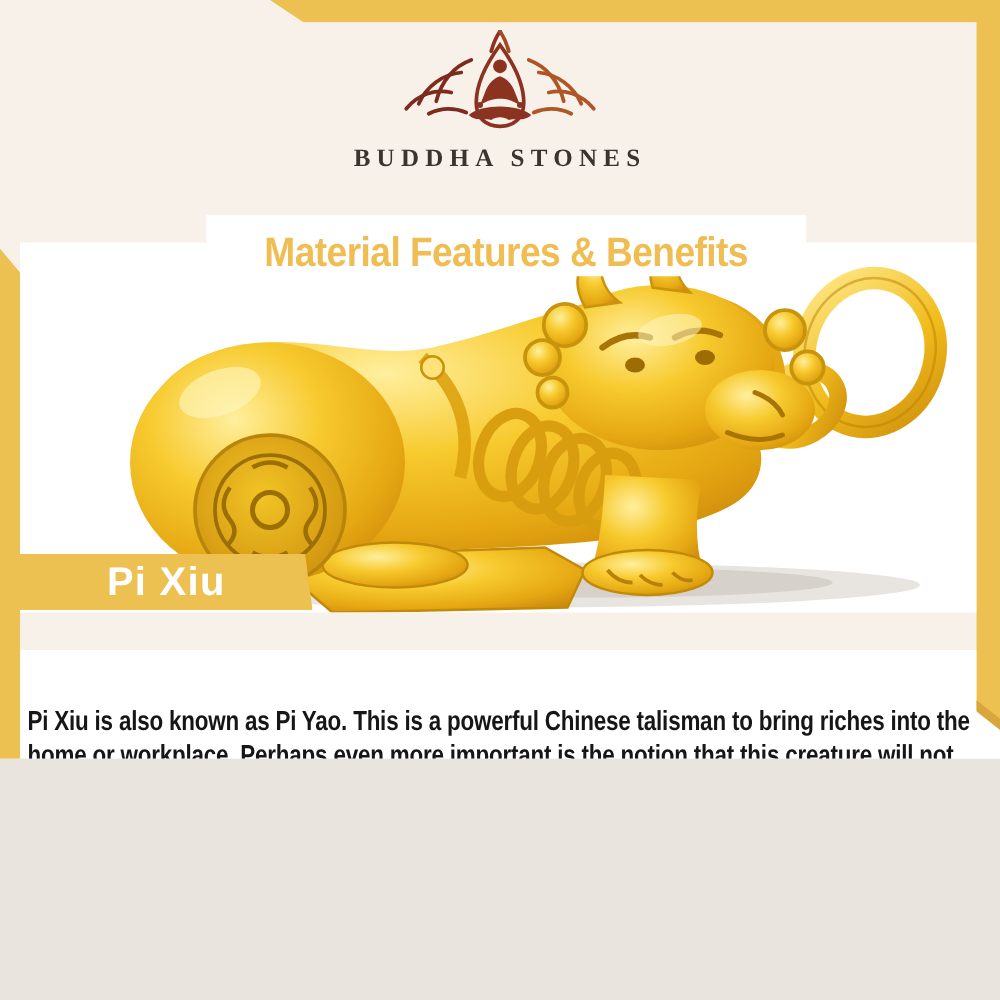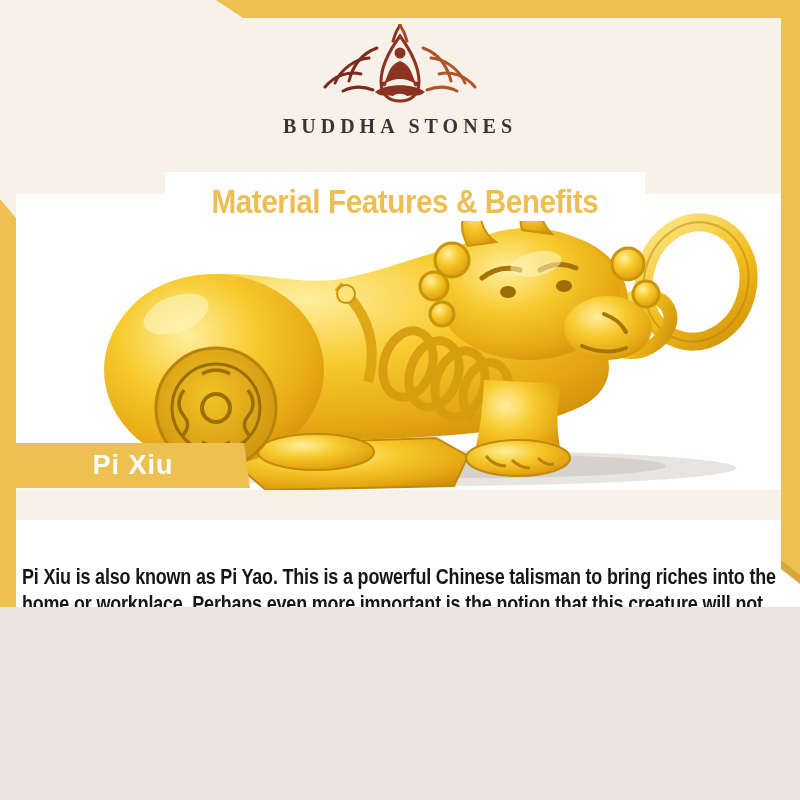--- a/index.html
+++ b/index.html
@@ -40,21 +40,21 @@
   
   .photo-panel{position:absolute;left:16px;top:194px;width:784px;height:296px;
     background:#ffffff;z-index:1;overflow:hidden;}
   
   .badge{
     position:absolute;left:16px;top:443px;width:234px;height:45px;
     background:var(--accent,#ecc152);
     clip-path:polygon(0 0,228px 0,234px 100%,0 100%);
     display:flex;align-items:center;justify-content:center;z-index:5;
   }
-  .badge-label{color:var(--badge-text,#ffffff);font-size:27px;font-weight:bold;letter-spacing:1px;}
+  .badge-label{color:var(--badge-text,#ffffff);font-size:32px;font-weight:bold;letter-spacing:1px;}
   
   .text-panel{position:absolute;left:16px;top:520px;width:784px;height:257px;
     background:#ffffff;z-index:1;}
   .benefits{
     position:absolute;left:0;top:6px;width:784px;text-align:center;
     color:var(--star-gold,#ecb94e);font-size:33px;font-weight:bold;white-space:nowrap;
   }
   .benefits-inner{display:inline-block;transform:scaleX(.92);transform-origin:center;letter-spacing:-.5px;}
   .description{
     position:absolute;left:6px;top:43px;width:935px;

